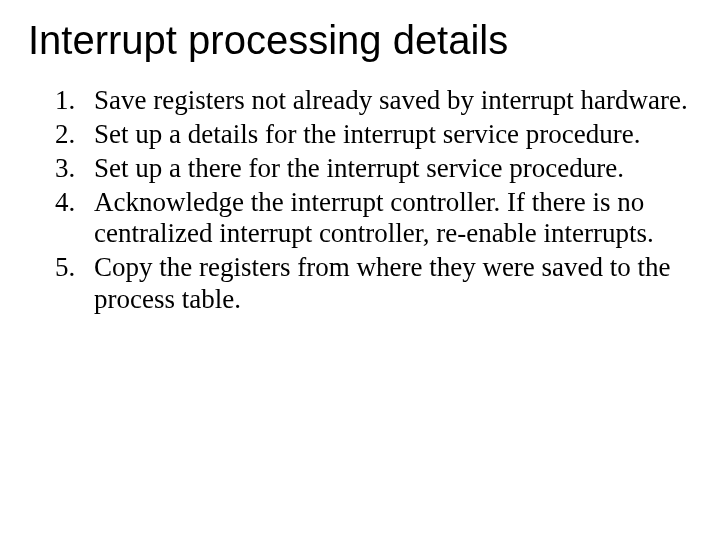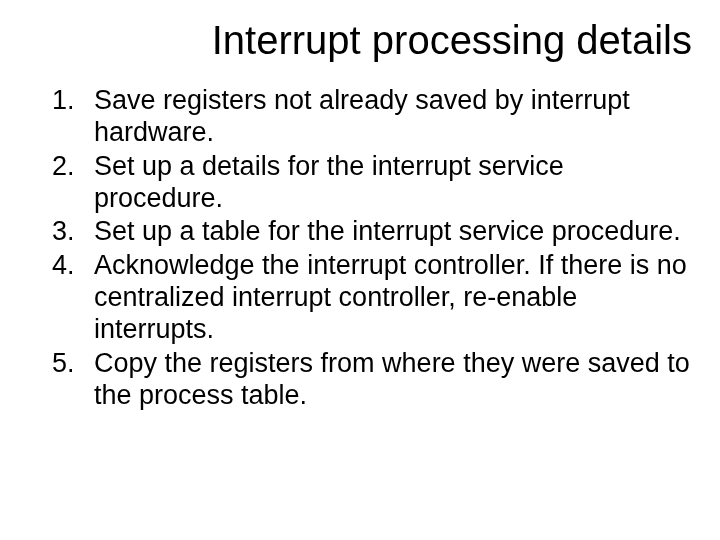--- a/index.html
+++ b/index.html
@@ -13,28 +13,29 @@
   }
   .slide {
     box-sizing: border-box;
     width: 720px;
     height: 540px;
     padding: 18px 28px 0 28px;
     position: relative;
   }
   .title {
     font-size: 40px;
-    text-align: right;
+    text-align: left;
     margin: 0 0 22px 0;
     font-weight: normal;
   }
   ol.steps {
     margin: 0 0 0 10px;
     padding: 0 0 0 44px;
     list-style: decimal;
+    font-family: Liberation Serif, serif;
   }
   ol.steps li {
     font-size: 27px;
     line-height: 1.18;
     margin-bottom: 2px;
     padding-left: 12px;
   }
   .footer {
     position: absolute;
     left: 16px;
@@ -44,17 +45,17 @@
   }
 </style>
 </head>
 <body>
 
 <div class="slide">
   <h1 class="title">Interrupt processing details</h1>
   <ol class="steps">
     <li>Save registers not already saved by interrupt hardware.</li>
     <li>Set up a details for the interrupt service procedure.</li>
-    <li>Set up a table for the interrupt service procedure.</li>
+    <li>Set up a there for the interrupt service procedure.</li>
     <li>Acknowledge the interrupt controller. If there is no centralized interrupt controller, re-enable interrupts.</li>
     <li>Copy the registers from where they were saved to the process table.</li>
   </ol>
 </div>
 
 </body></html>

